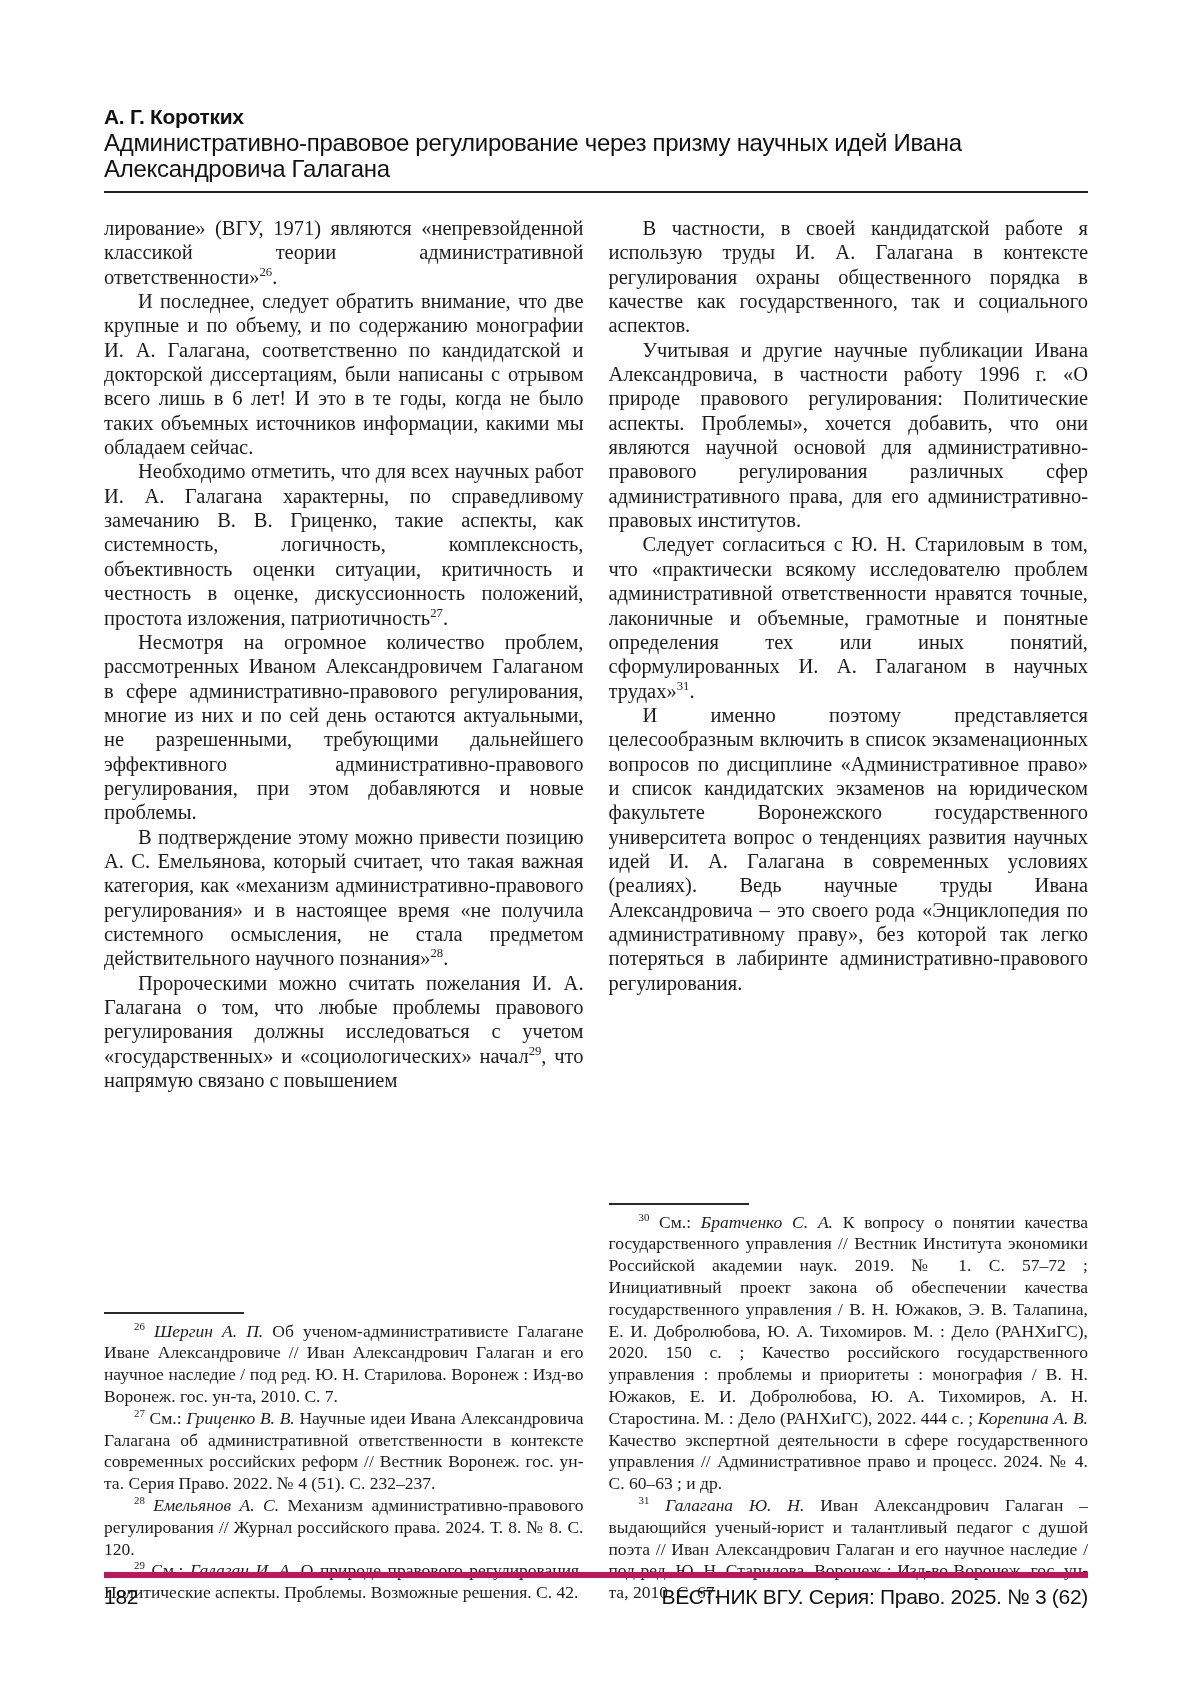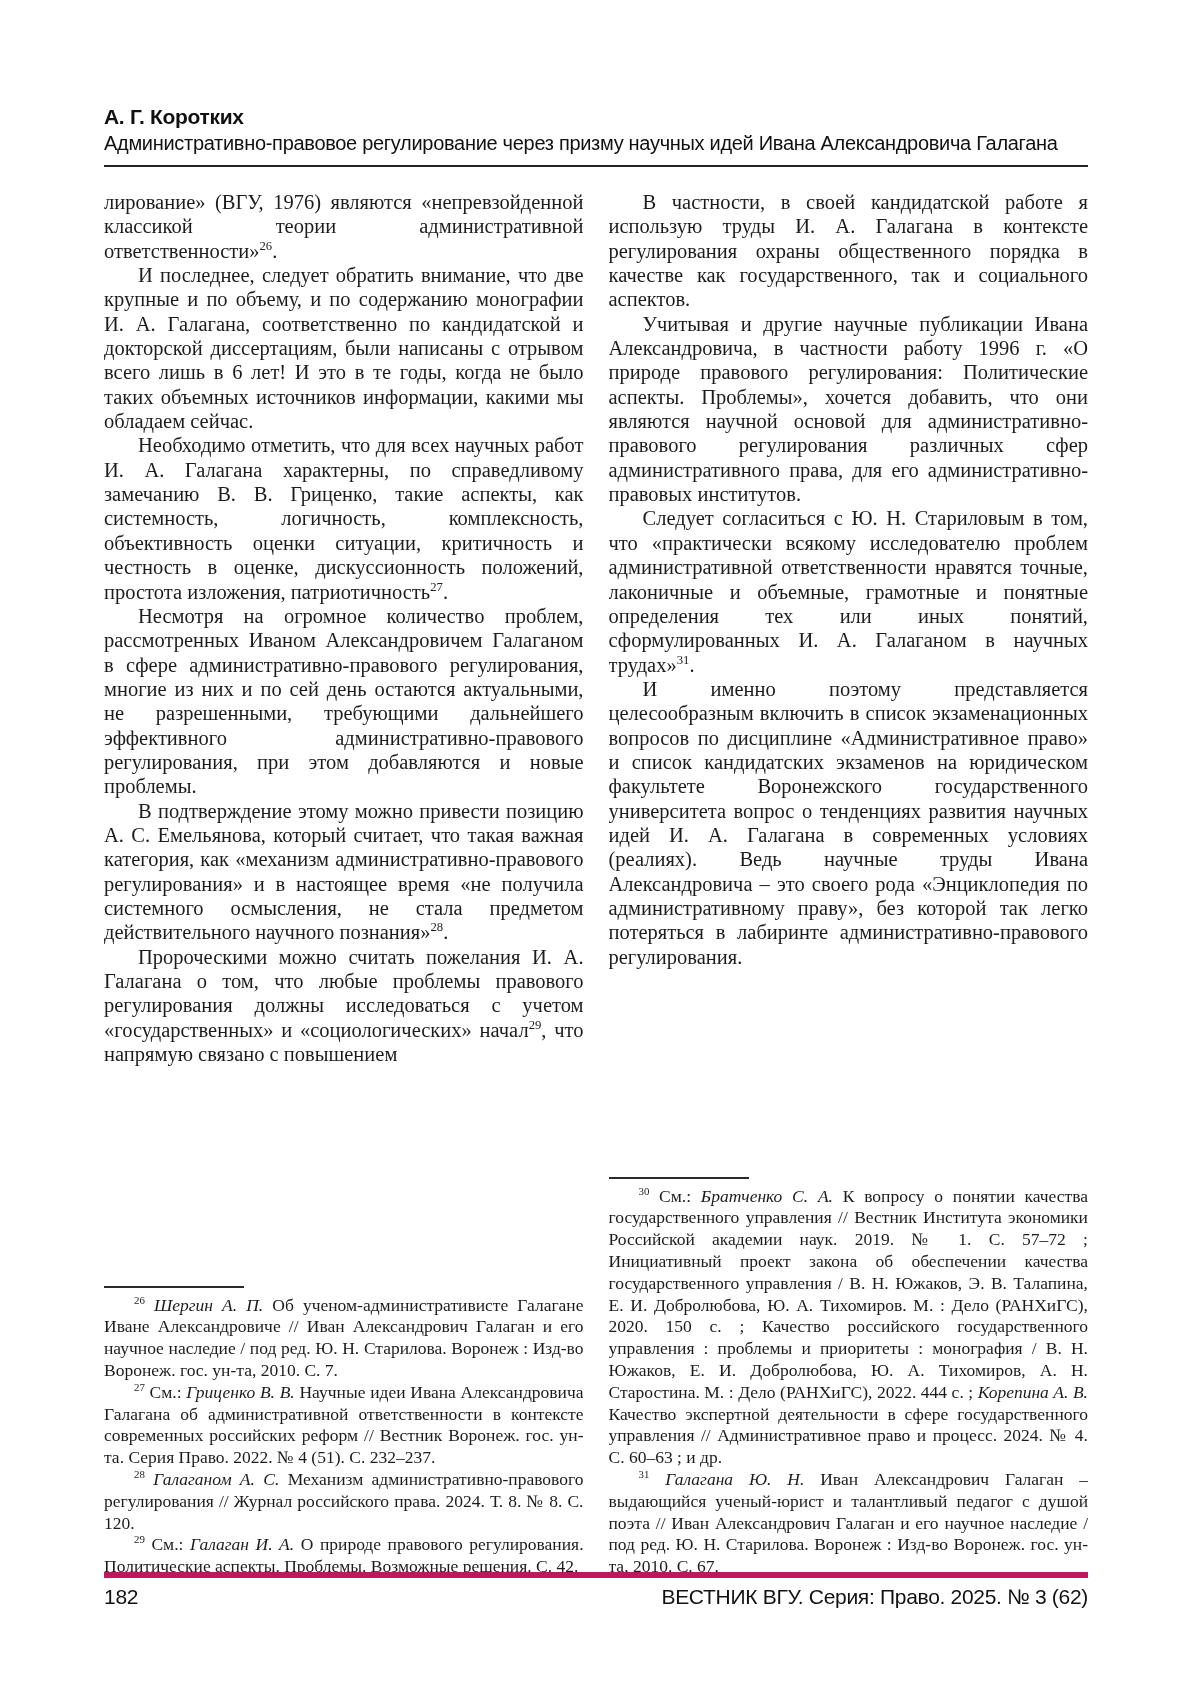--- a/index.html
+++ b/index.html
@@ -19,21 +19,21 @@
   .runhead{
     font-family:"Liberation Sans","DejaVu Sans",sans-serif;
     letter-spacing:-0.3px;
     border-bottom:2px solid #222;
     padding-bottom:9px;
   }
   .runhead .author{
     font-size:21px;font-weight:bold;line-height:26px;color:#111;
   }
   .runhead .title{
-    font-size:20px;line-height:26px;color:#111;
+    font-size:24px;line-height:26px;color:#111;
   }
   .columns{
     display:flex;
     gap:25px;
     margin-top:23px;
     height:1388px;
   }
   .col{
     flex:1 1 0;
     display:flex;
@@ -84,33 +84,33 @@
 
     <div class="runhead">
       <div class="author">А. Г. Коротких</div>
       <div class="title">Административно-правовое регулирование через призму научных идей Ивана Александровича Галагана</div>
     </div>
 
     <div class="columns">
 
       <div class="col">
         <div class="bodytext">
-            <p><span>лирование» (ВГУ, 1976) являются «непревзойденной классикой теории административной ответственности»</span><sup>26</sup><span>.</span></p>
+            <p><span>лирование» (ВГУ, 1971) являются «непревзойденной классикой теории административной ответственности»</span><sup>26</sup><span>.</span></p>
             <p class="indent"><span>И последнее, следует обратить внимание, что две крупные и по объему, и по содержанию монографии И. А. Галагана, соответственно по кандидатской и докторской диссертациям, были написаны с отрывом всего лишь в 6 лет! И это в те годы, когда не было таких объемных источников информации, какими мы обладаем сейчас.</span></p>
             <p class="indent"><span>Необходимо отметить, что для всех научных работ И. А. Галагана характерны, по справедливому замечанию В. В. Гриценко, такие аспекты, как системность, логичность, комплексность, объективность оценки ситуации, критичность и честность в оценке, дискуссионность положений, простота изложения, патриотичность</span><sup>27</sup><span>.</span></p>
             <p class="indent"><span>Несмотря на огромное количество проблем, рассмотренных Иваном Александровичем Галаганом в сфере административно-правового регулирования, многие из них и по сей день остаются актуальными, не разрешенными, требующими дальнейшего эффективного административно-правового регулирования, при этом добавляются и новые проблемы.</span></p>
             <p class="indent"><span>В подтверждение этому можно привести позицию А. С. Емельянова, который считает, что такая важная категория, как «механизм административно-правового регулирования» и в настоящее время «не получила системного осмысления, не стала предметом действительного научного познания»</span><sup>28</sup><span>.</span></p>
             <p class="indent"><span>Пророческими можно считать пожелания И. А. Галагана о том, что любые проблемы правового регулирования должны исследоваться с учетом «государственных» и «социологических» начал</span><sup>29</sup><span>, что напрямую связано с повышением</span></p>
           </div>
         <div class="footnotes">
           <div class="fn-rule"></div>
           <div>
               <p class="indent"><sup>26</sup><span> </span><i>Шергин А. П.</i><span> Об ученом-административисте Галагане Иване Александровиче // Иван Александрович Галаган и его научное наследие / под ред. Ю. Н. Старилова. Воронеж : Изд-во Воронеж. гос. ун-та, 2010. С. 7.</span></p>
               <p class="indent"><sup>27</sup><span> См.: </span><i>Гриценко В. В.</i><span> Научные идеи Ивана Александровича Галагана об административной ответственности в контексте современных российских реформ // Вестник Воронеж. гос. ун-та. Серия Право. 2022. № 4 (51). С. 232–237.</span></p>
-              <p class="indent"><sup>28</sup><span> </span><i>Галаганом А. С.</i><span> Механизм административно-правового регулирования // Журнал российского права. 2024. Т. 8. № 8. С. 120.</span></p>
+              <p class="indent"><sup>28</sup><span> </span><i>Емельянов А. С.</i><span> Механизм административно-правового регулирования // Журнал российского права. 2024. Т. 8. № 8. С. 120.</span></p>
               <p class="indent"><sup>29</sup><span> См.: </span><i>Галаган И. А.</i><span> О природе правового регулирования. Политические аспекты. Проблемы. Возможные решения. С. 42.</span></p>
             </div>
         </div>
       </div>
 
       <div class="col">
         <div class="bodytext">
             <p class="indent"><span>В частности, в своей кандидатской работе я использую труды И. А. Галагана в контексте регулирования охраны общественного порядка в качестве как государственного, так и социального аспектов.</span></p>
             <p class="indent"><span>Учитывая и другие научные публикации Ивана Александровича, в частности работу 1996 г. «О природе правового регулирования: Политические аспекты. Проблемы», хочется добавить, что они являются научной основой для административно-правового регулирования различных сфер административного права, для его административно-правовых институтов.</span></p>
             <p class="indent"><span>Следует согласиться с Ю. Н. Стариловым в том, что «практически всякому исследователю проблем административной ответственности нравятся точные, лаконичные и объемные, грамотные и понятные определения тех или иных понятий, сформулированных И. А. Галаганом в научных трудах»</span><sup>31</sup><span>.</span></p>

